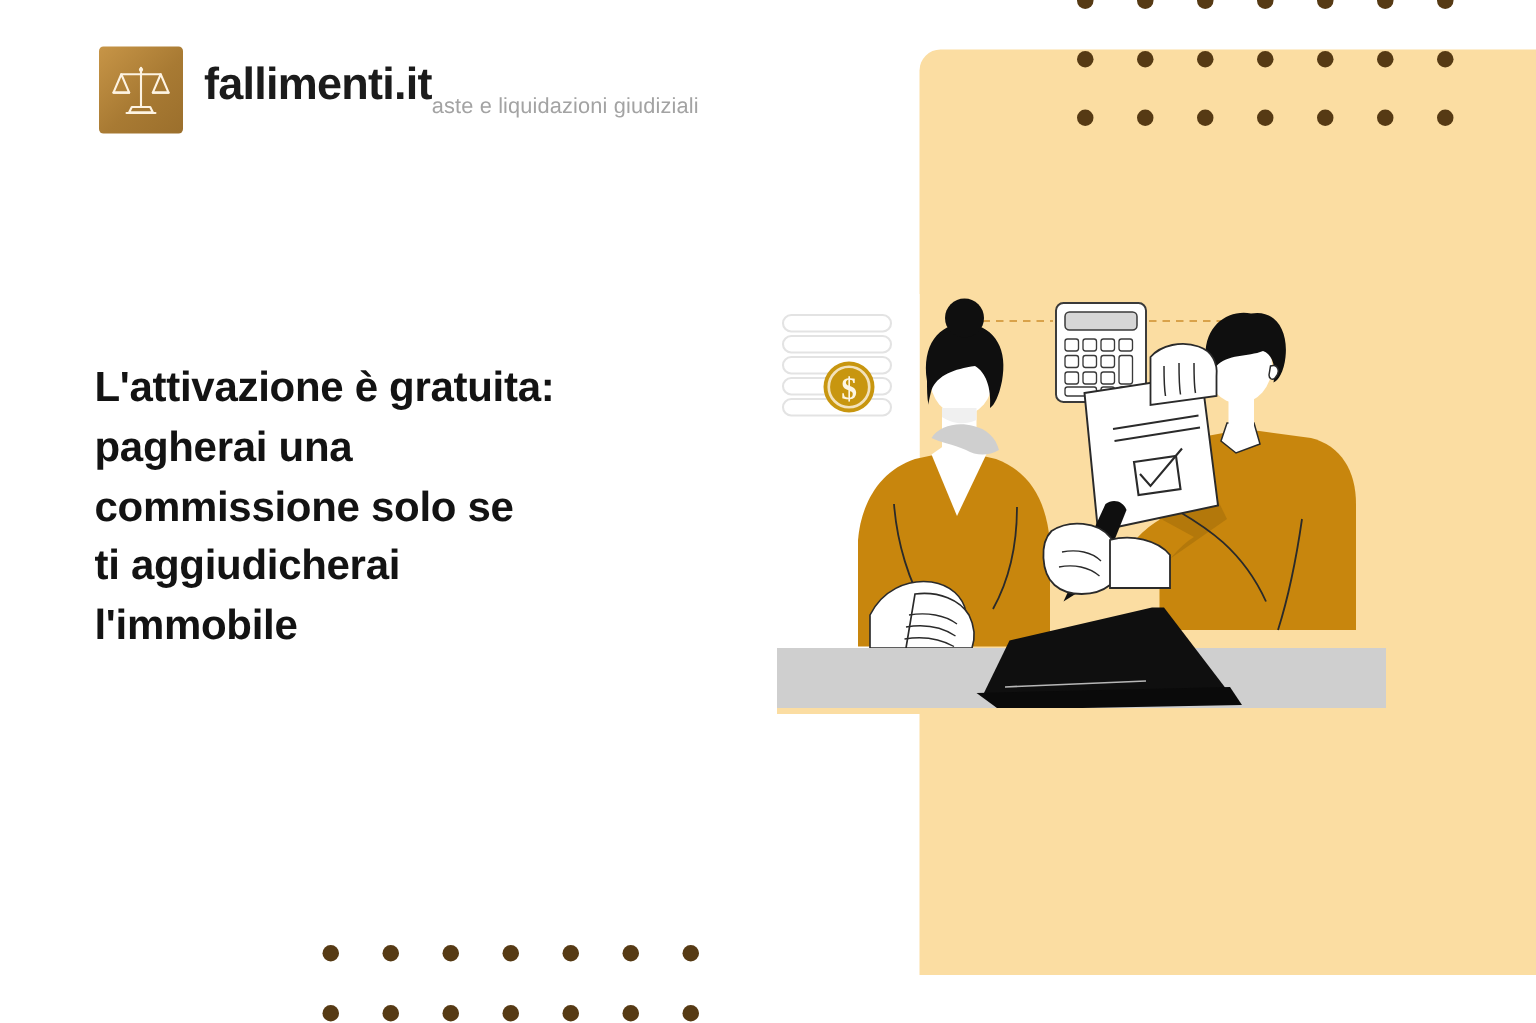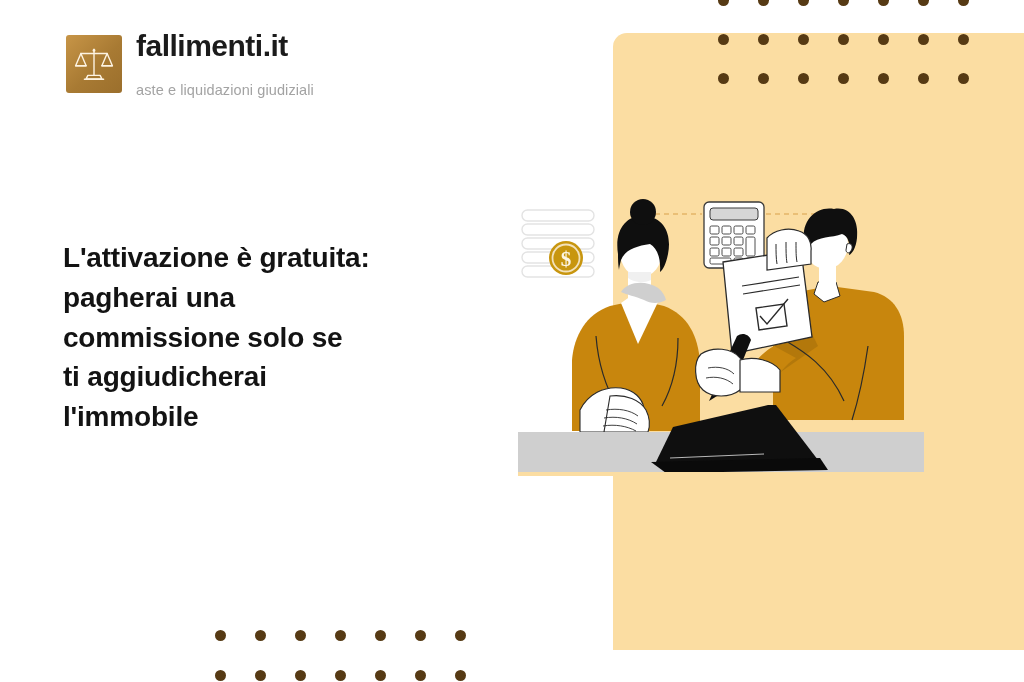--- a/index.html
+++ b/index.html
@@ -38,21 +38,21 @@
   
   .logo{
     position:absolute; left:66px; top:31px;
     display:flex; align-items:center; gap:14px;
   }
   .logo-mark{
     width:56px; height:58px; border-radius:3px;
     background:linear-gradient(135deg,#c79547 0%,#a87a33 55%,#9b6f2c 100%);
     display:flex; align-items:center; justify-content:center;
   }
-  .logo-text{ display:flex; flex-direction:column; line-height:1; }
+  .logo-text{ display:flex; flex-direction:row; line-height:1; }
   .logo-name{
     font-size:30px; font-weight:bold; color:#1b1b1b;
     letter-spacing:-0.5px;
   }
   .logo-tagline{
     font-size:14.5px; color:#a3a3a3; margin-top:22px; letter-spacing:0.1px;
   }
 
   
   .headline{

